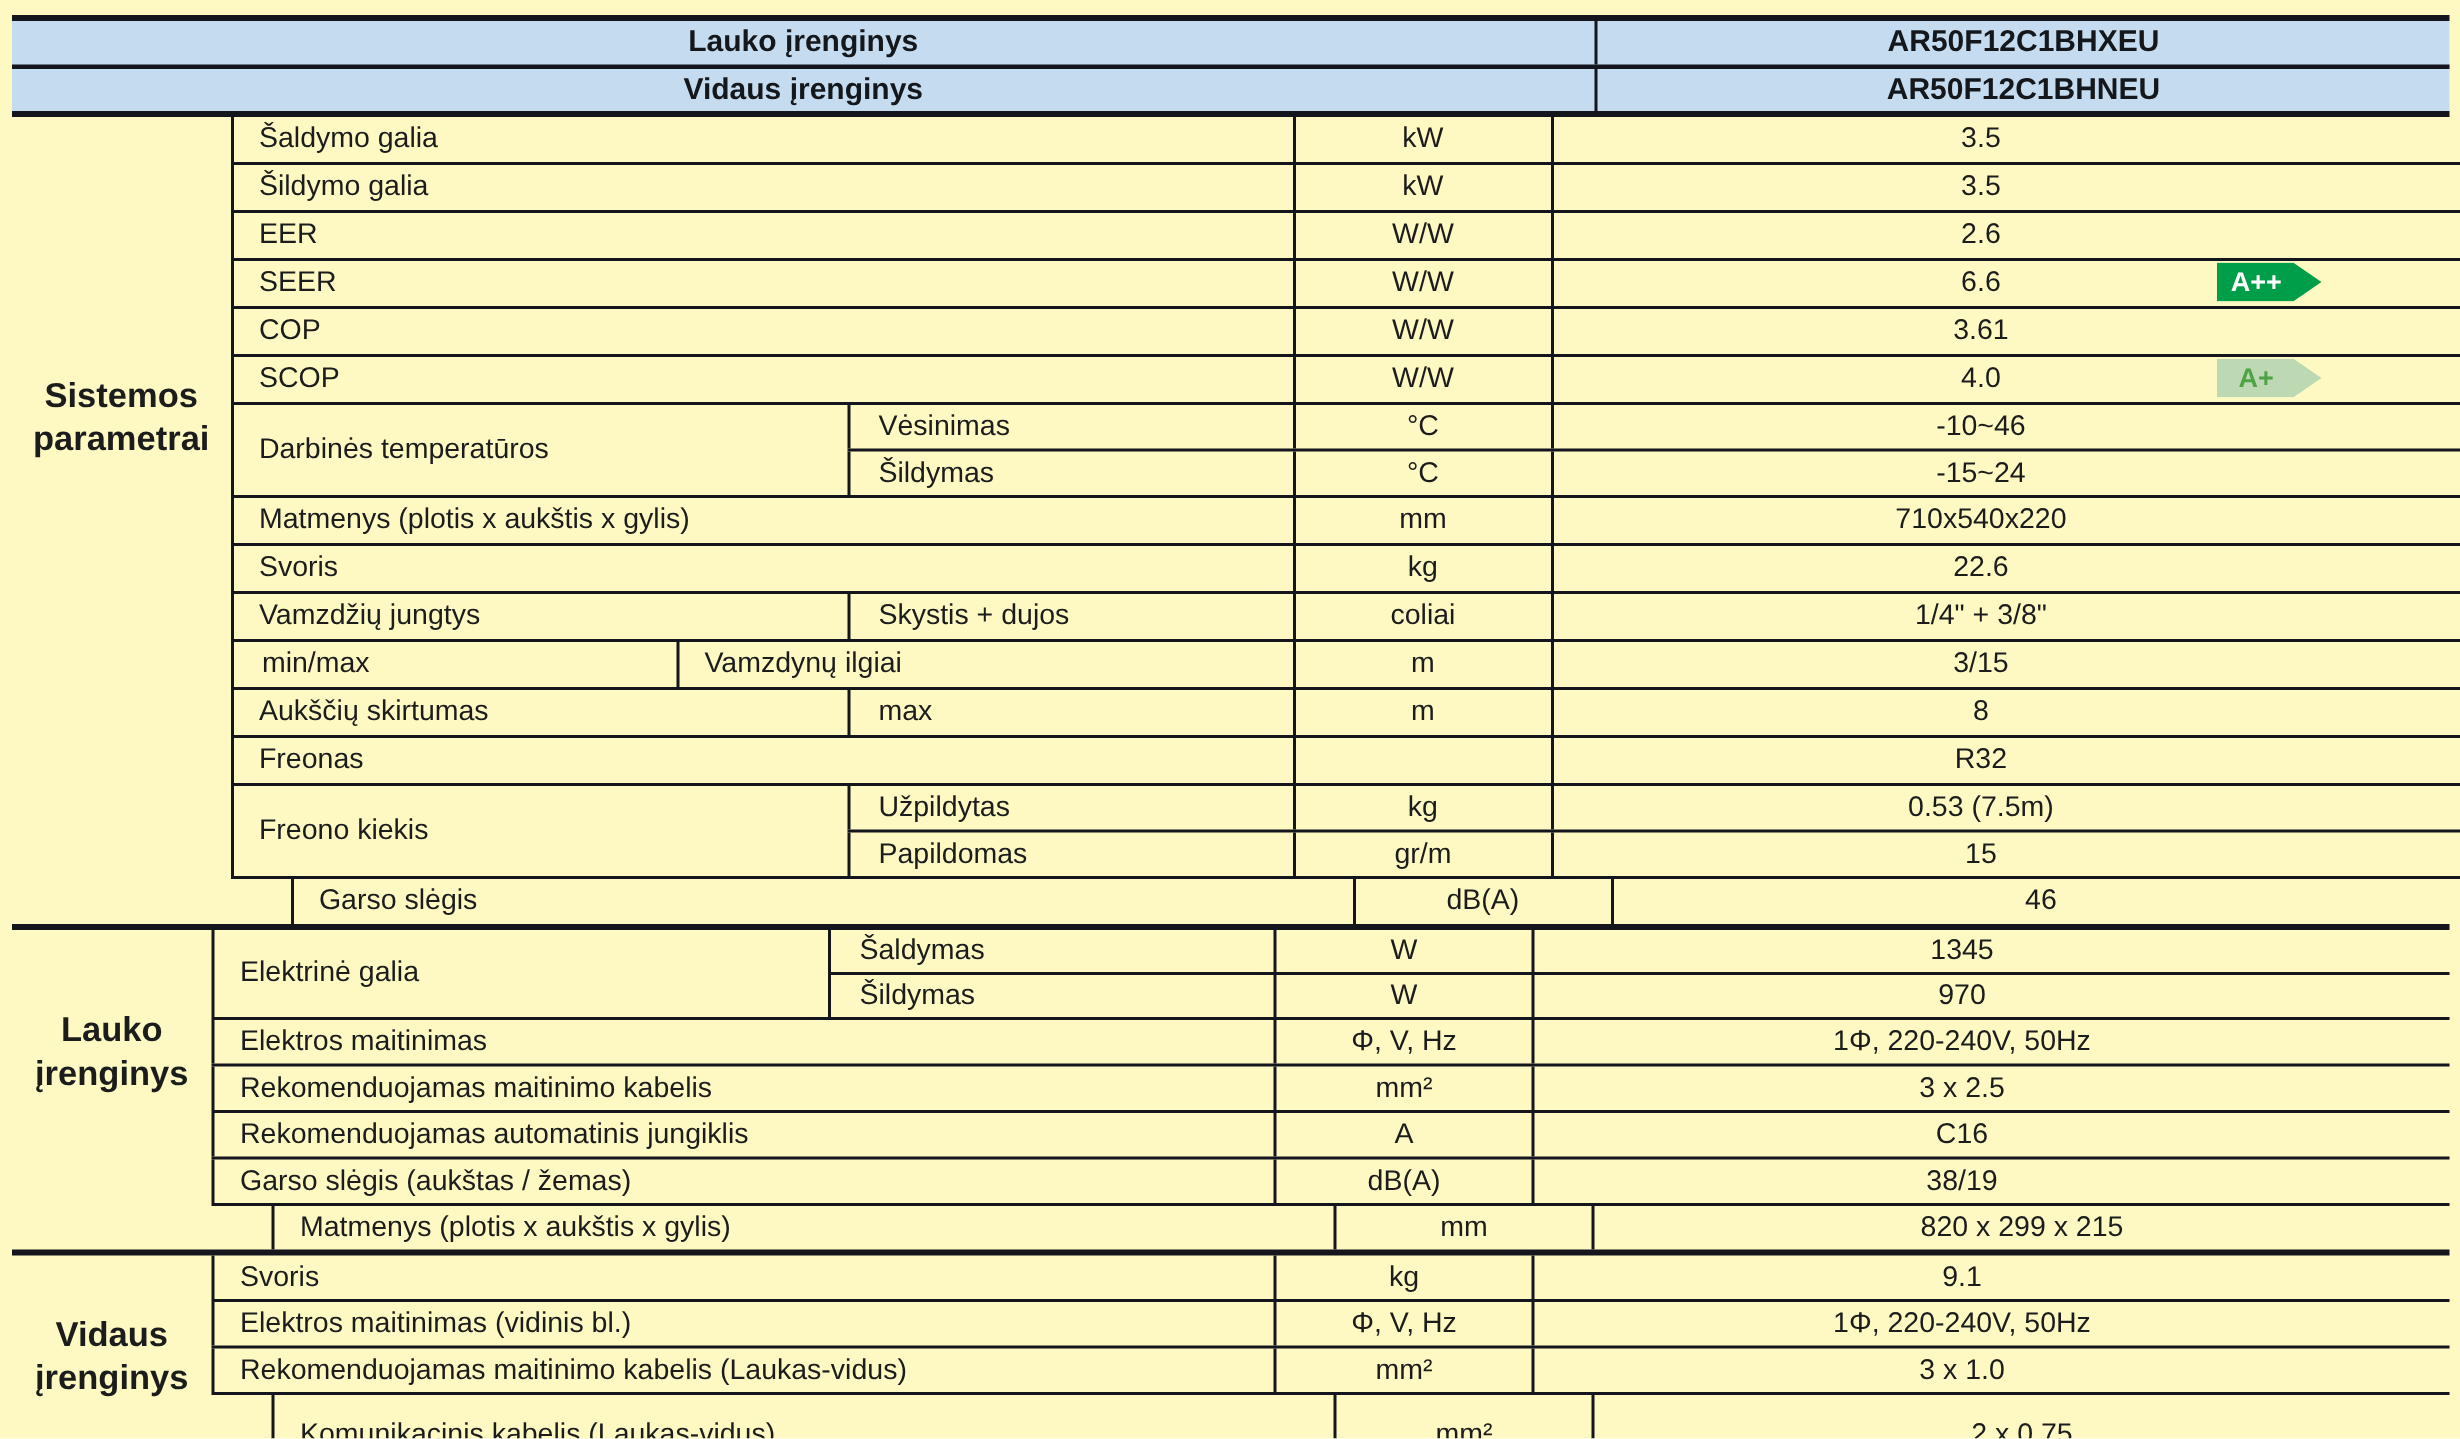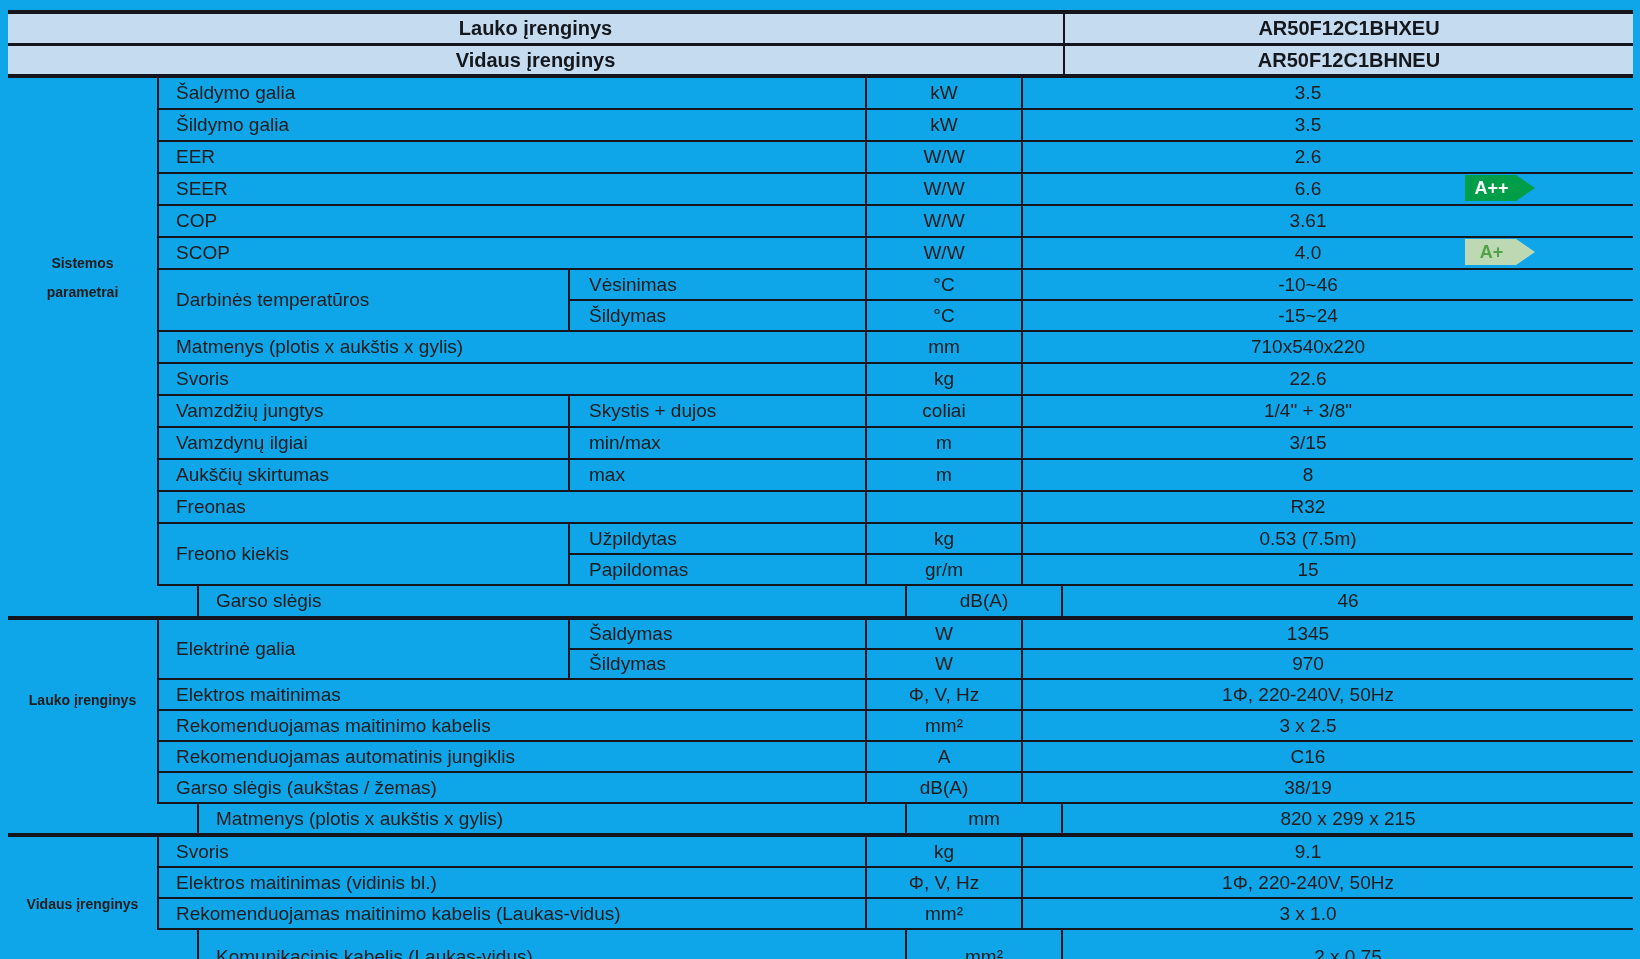--- a/index.html
+++ b/index.html
@@ -1,53 +1,53 @@
 <!DOCTYPE html>
 <html><head>
 <meta charset="utf-8">
 <style>
   :root{
     --bd:#15151e;
     --txt:#1c1c1c;
   }
   html,body{margin:0;padding:0;background:#fff;}
-  .page{position:relative;width:1640px;height:959px;background:#0ea5e9;overflow:hidden;
+  .page{position:relative;width:1640px;height:959px;background:#fef9c3;overflow:hidden;
         font-family:"Liberation Sans","DejaVu Sans",sans-serif;color:var(--txt);}
   .tbl{position:absolute;left:8px;top:10px;width:1625px;}
 
   
   .hdr{border-top:4px solid var(--bd);border-bottom:4px solid var(--bd);}
   .hrow{display:flex;background:#c5dcf0;}
   .hrow.first{border-bottom:3px solid var(--bd);}
   .hcell{box-sizing:border-box;display:flex;align-items:center;justify-content:center;
          font-weight:bold;font-size:20px;color:#14171c;}
   .hleft{width:1055px;height:29px;}
   .hrow.second .hleft{height:28px;}
   .hright{flex:1;border-left:2px solid var(--bd);}
 
   
   .sec{display:flex;border-bottom:4px solid var(--bd);}
   .gcell{width:189px;box-sizing:border-box;display:flex;align-items:center;justify-content:center;
-         text-align:center;font-weight:bold;font-size:14px;line-height:29px;padding:0 14px;}
+         text-align:center;font-weight:bold;font-size:23px;line-height:29px;padding:0 14px;}
   .gcell .glabel{display:block;}
   .off1 .glabel{transform:translateY(-69px);}
   .off2 .glabel{transform:translateY(-26px);}
   .off3 .glabel{transform:translateY(-6px);}
   .srows{flex:1;display:flex;flex-direction:column;}
   .srows > :last-child{border-bottom:none;padding-left:40px;}
 
   .row{display:flex;height:30px;border-bottom:2px solid var(--bd);}
   .sec2 .row,.sec3 .row{height:29px;}
   .row.tall{height:53px;}
 
   .cell{box-sizing:border-box;display:flex;align-items:center;font-size:19px;color:var(--txt);white-space:nowrap;}
   .param{width:411px;border-left:2px solid var(--bd);padding-left:17px;}
   .param.wide{width:708px;}
   .sub{width:297px;border-left:2px solid var(--bd);padding-left:19px;}
-  .unit{width:158px;border-left:2px solid var(--bd);border-right:2px solid var(--bd);justify-content:center;padding:0;}
+  .unit{width:174px;border-left:2px solid var(--bd);border-right:2px solid var(--bd);justify-content:center;padding:0;}
   .val{width:570px;justify-content:center;position:relative;}
 
   
   .pair{display:flex;border-bottom:2px solid var(--bd);}
   .pair .param{align-items:center;}
   .pairrows{flex:1;display:flex;flex-direction:column;text-align:center;}
   .pair .row{height:29px;}
   .sec2 .pair .row{height:28px;}
   .pairrows > :last-child{border-bottom:none;}
 
@@ -151,22 +151,22 @@
         </div>
 
         <div class="row">
           <div class="cell param">Vamzdžių jungtys</div>
           <div class="cell sub">Skystis + dujos</div>
           <div class="cell unit">coliai</div>
           <div class="cell val">1/4" + 3/8"</div>
         </div>
 
         <div class="row">
+          <div class="cell sub">min/max</div>
           <div class="cell param">Vamzdynų ilgiai</div>
-          <div class="cell sub">min/max</div>
           <div class="cell unit">m</div>
           <div class="cell val">3/15</div>
         </div>
 
         <div class="row">
           <div class="cell param">Aukščių skirtumas</div>
           <div class="cell sub">max</div>
           <div class="cell unit">m</div>
           <div class="cell val">8</div>
         </div>

